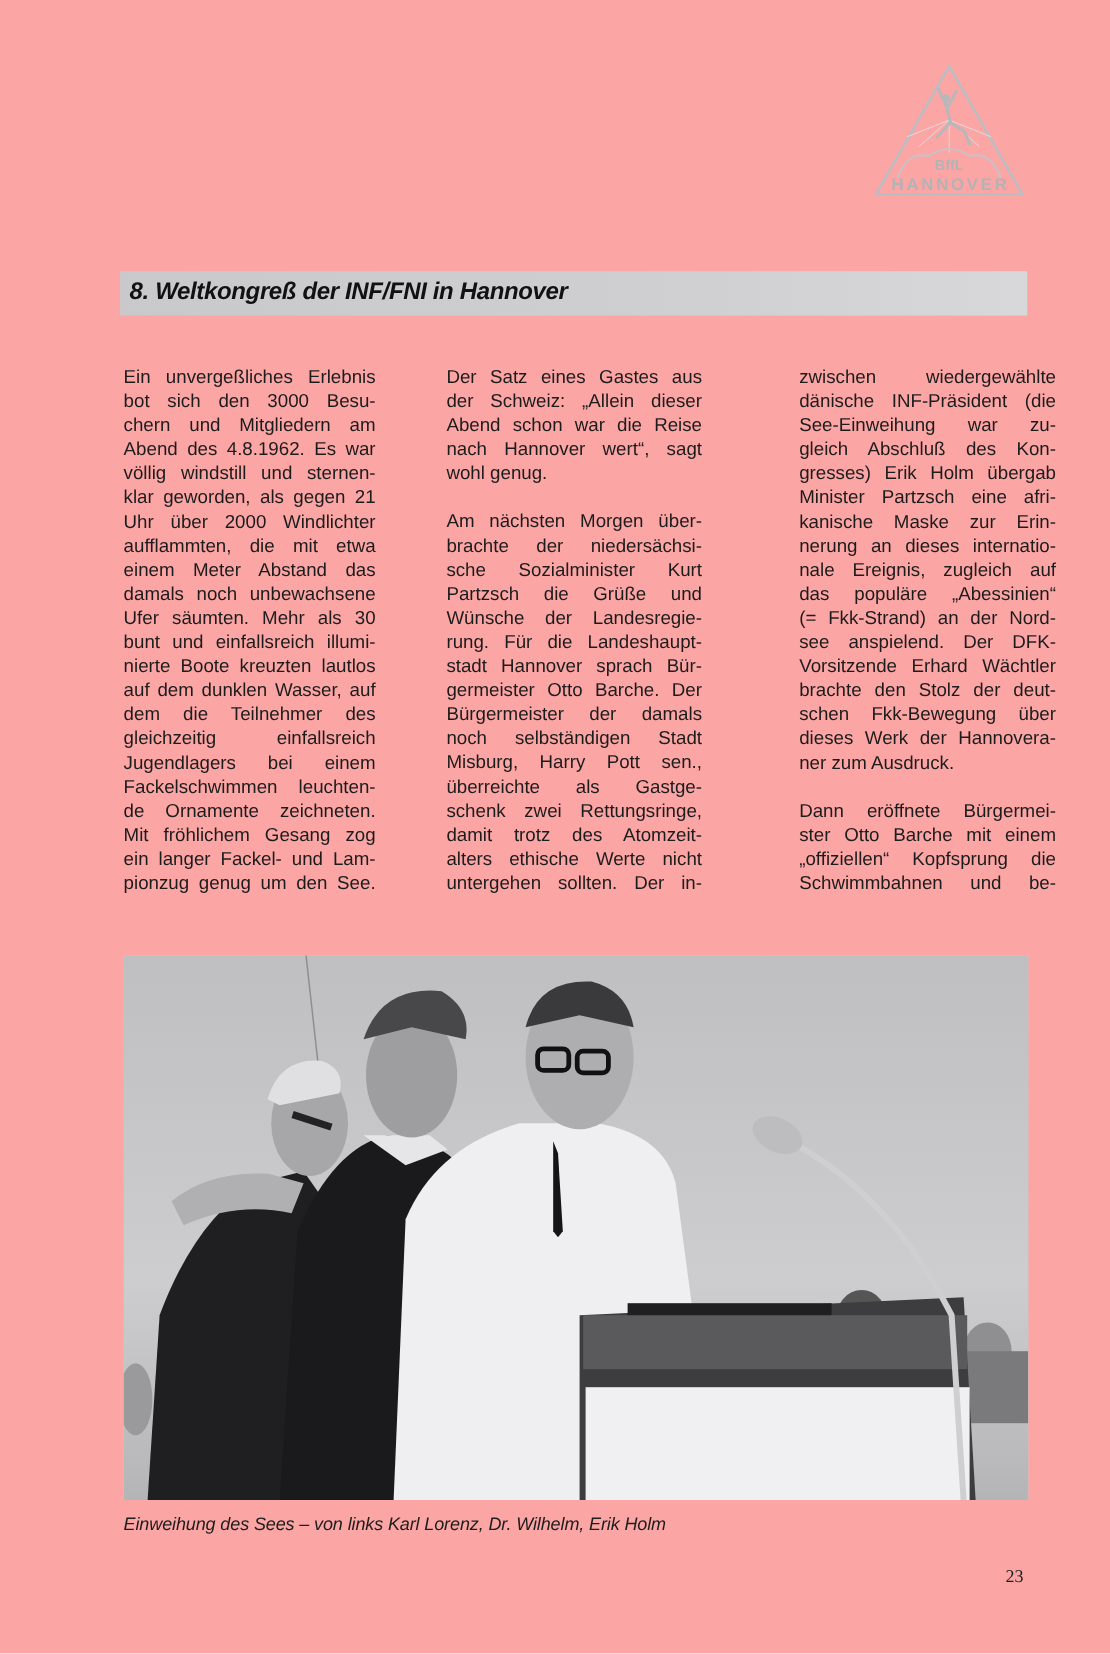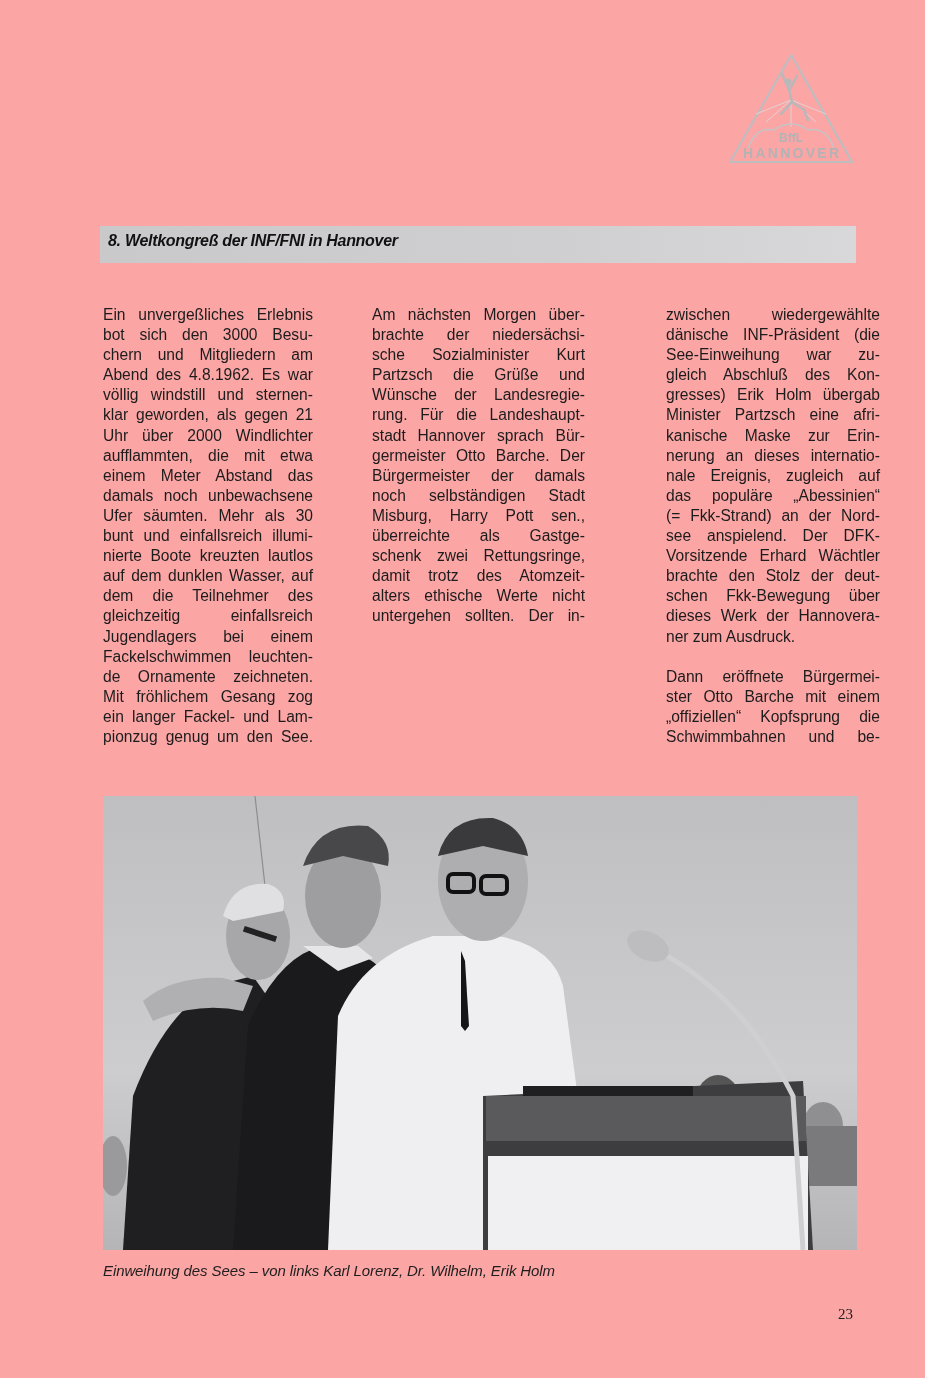--- a/index.html
+++ b/index.html
@@ -40,21 +40,21 @@
       height: 37px;
       background: linear-gradient(to right, #c9c9cb 0%, #cfcfd1 60%, #d8d8da 100%);
     }
     .title-text {
       position: absolute;
       left: 8px;
       top: 6px;
       font-family: "Liberation Sans", sans-serif;
       font-weight: bold;
       font-style: italic;
-      font-size: 16px;
+      font-size: 20px;
       letter-spacing: -0.3px;
       color: #111;
       white-space: nowrap;
     }
 
     
     .column {
       position: absolute;
       top: 305px;
       font-family: "Liberation Sans", sans-serif;
@@ -172,20 +172,27 @@
       <span class="line">Fackelschwimmen leuchten-</span>
       <span class="line">de Ornamente zeichneten.</span>
       <span class="line">Mit fröhlichem Gesang zog</span>
       <span class="line">ein langer Fackel- und Lam-</span>
       <span class="line">pionzug genug um den See.</span>
     </p>
   </div>
 
   <div class="column col-2">
     <p class="para">
+      <span class="line">Der Satz eines Gastes aus</span>
+      <span class="line">der Schweiz: „Allein dieser</span>
+      <span class="line">Abend schon war die Reise</span>
+      <span class="line">nach Hannover wert“, sagt</span>
+      <span class="line last">wohl genug.</span>
+    </p>
+    <p class="para">
       <span class="line">Am nächsten Morgen über-</span>
       <span class="line">brachte der niedersächsi-</span>
       <span class="line">sche Sozialminister Kurt</span>
       <span class="line">Partzsch die Grüße und</span>
       <span class="line">Wünsche der Landesregie-</span>
       <span class="line">rung. Für die Landeshaupt-</span>
       <span class="line">stadt Hannover sprach Bür-</span>
       <span class="line">germeister Otto Barche. Der</span>
       <span class="line">Bürgermeister der damals</span>
       <span class="line">noch selbständigen Stadt</span>

